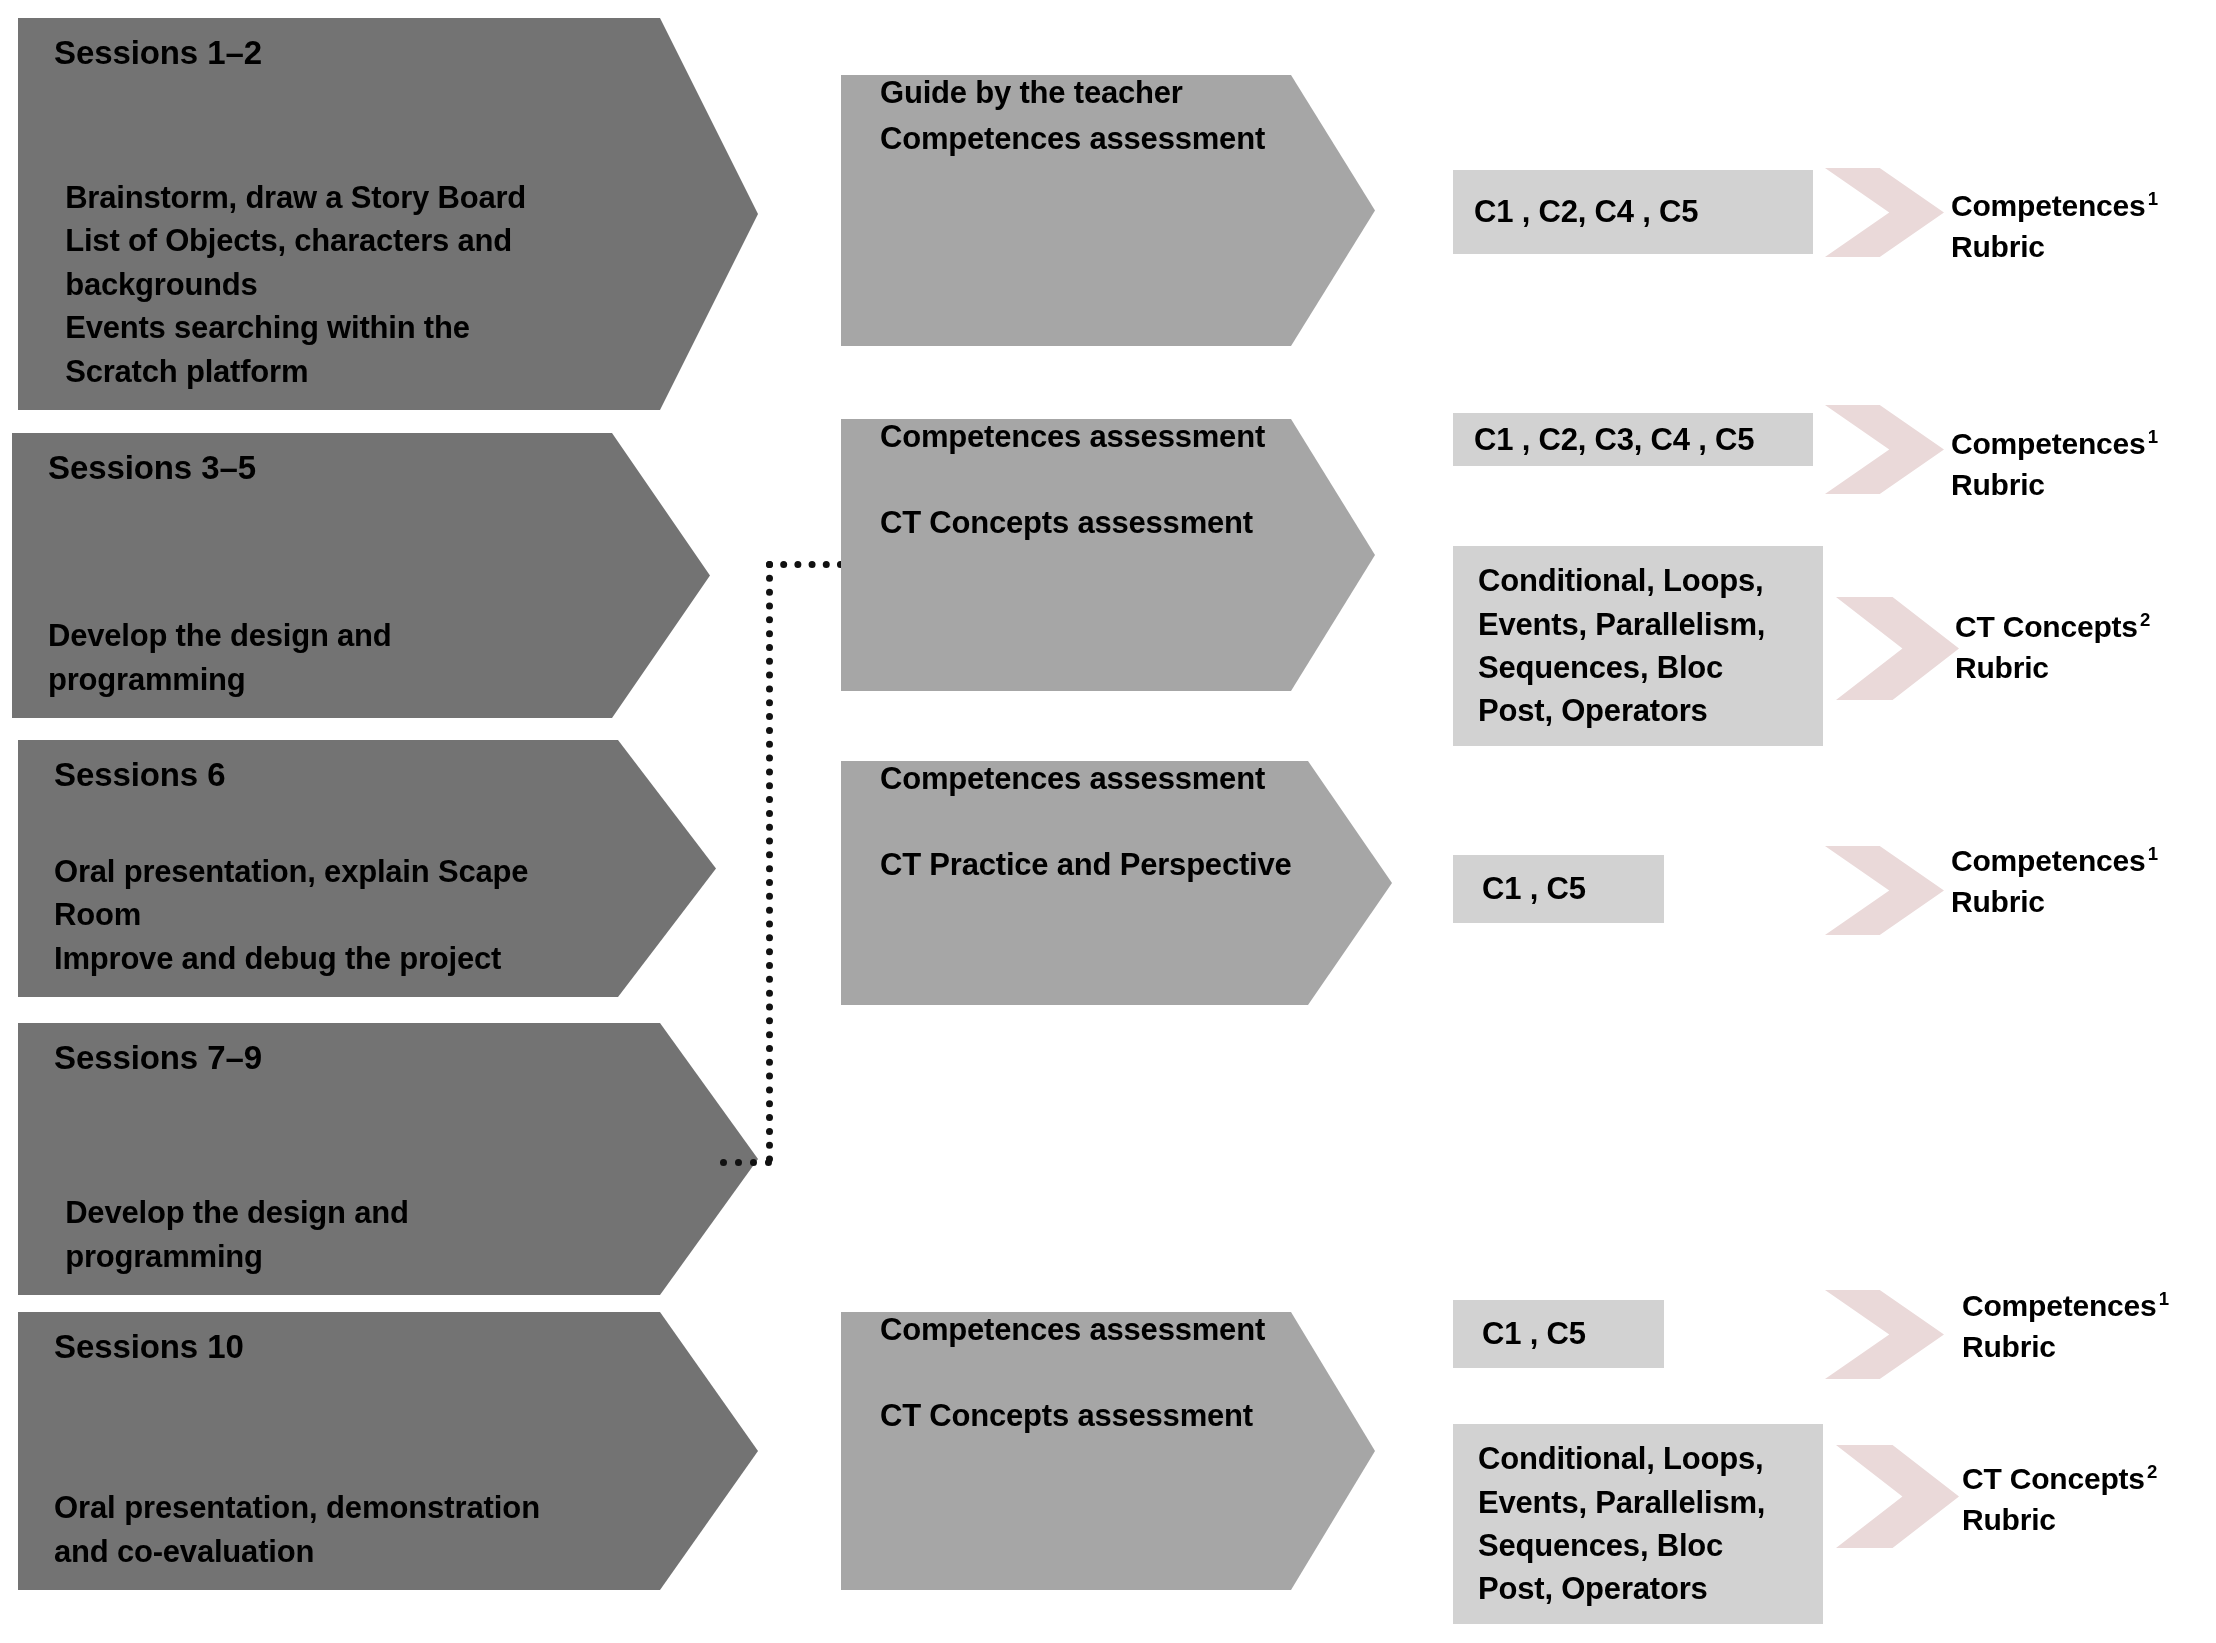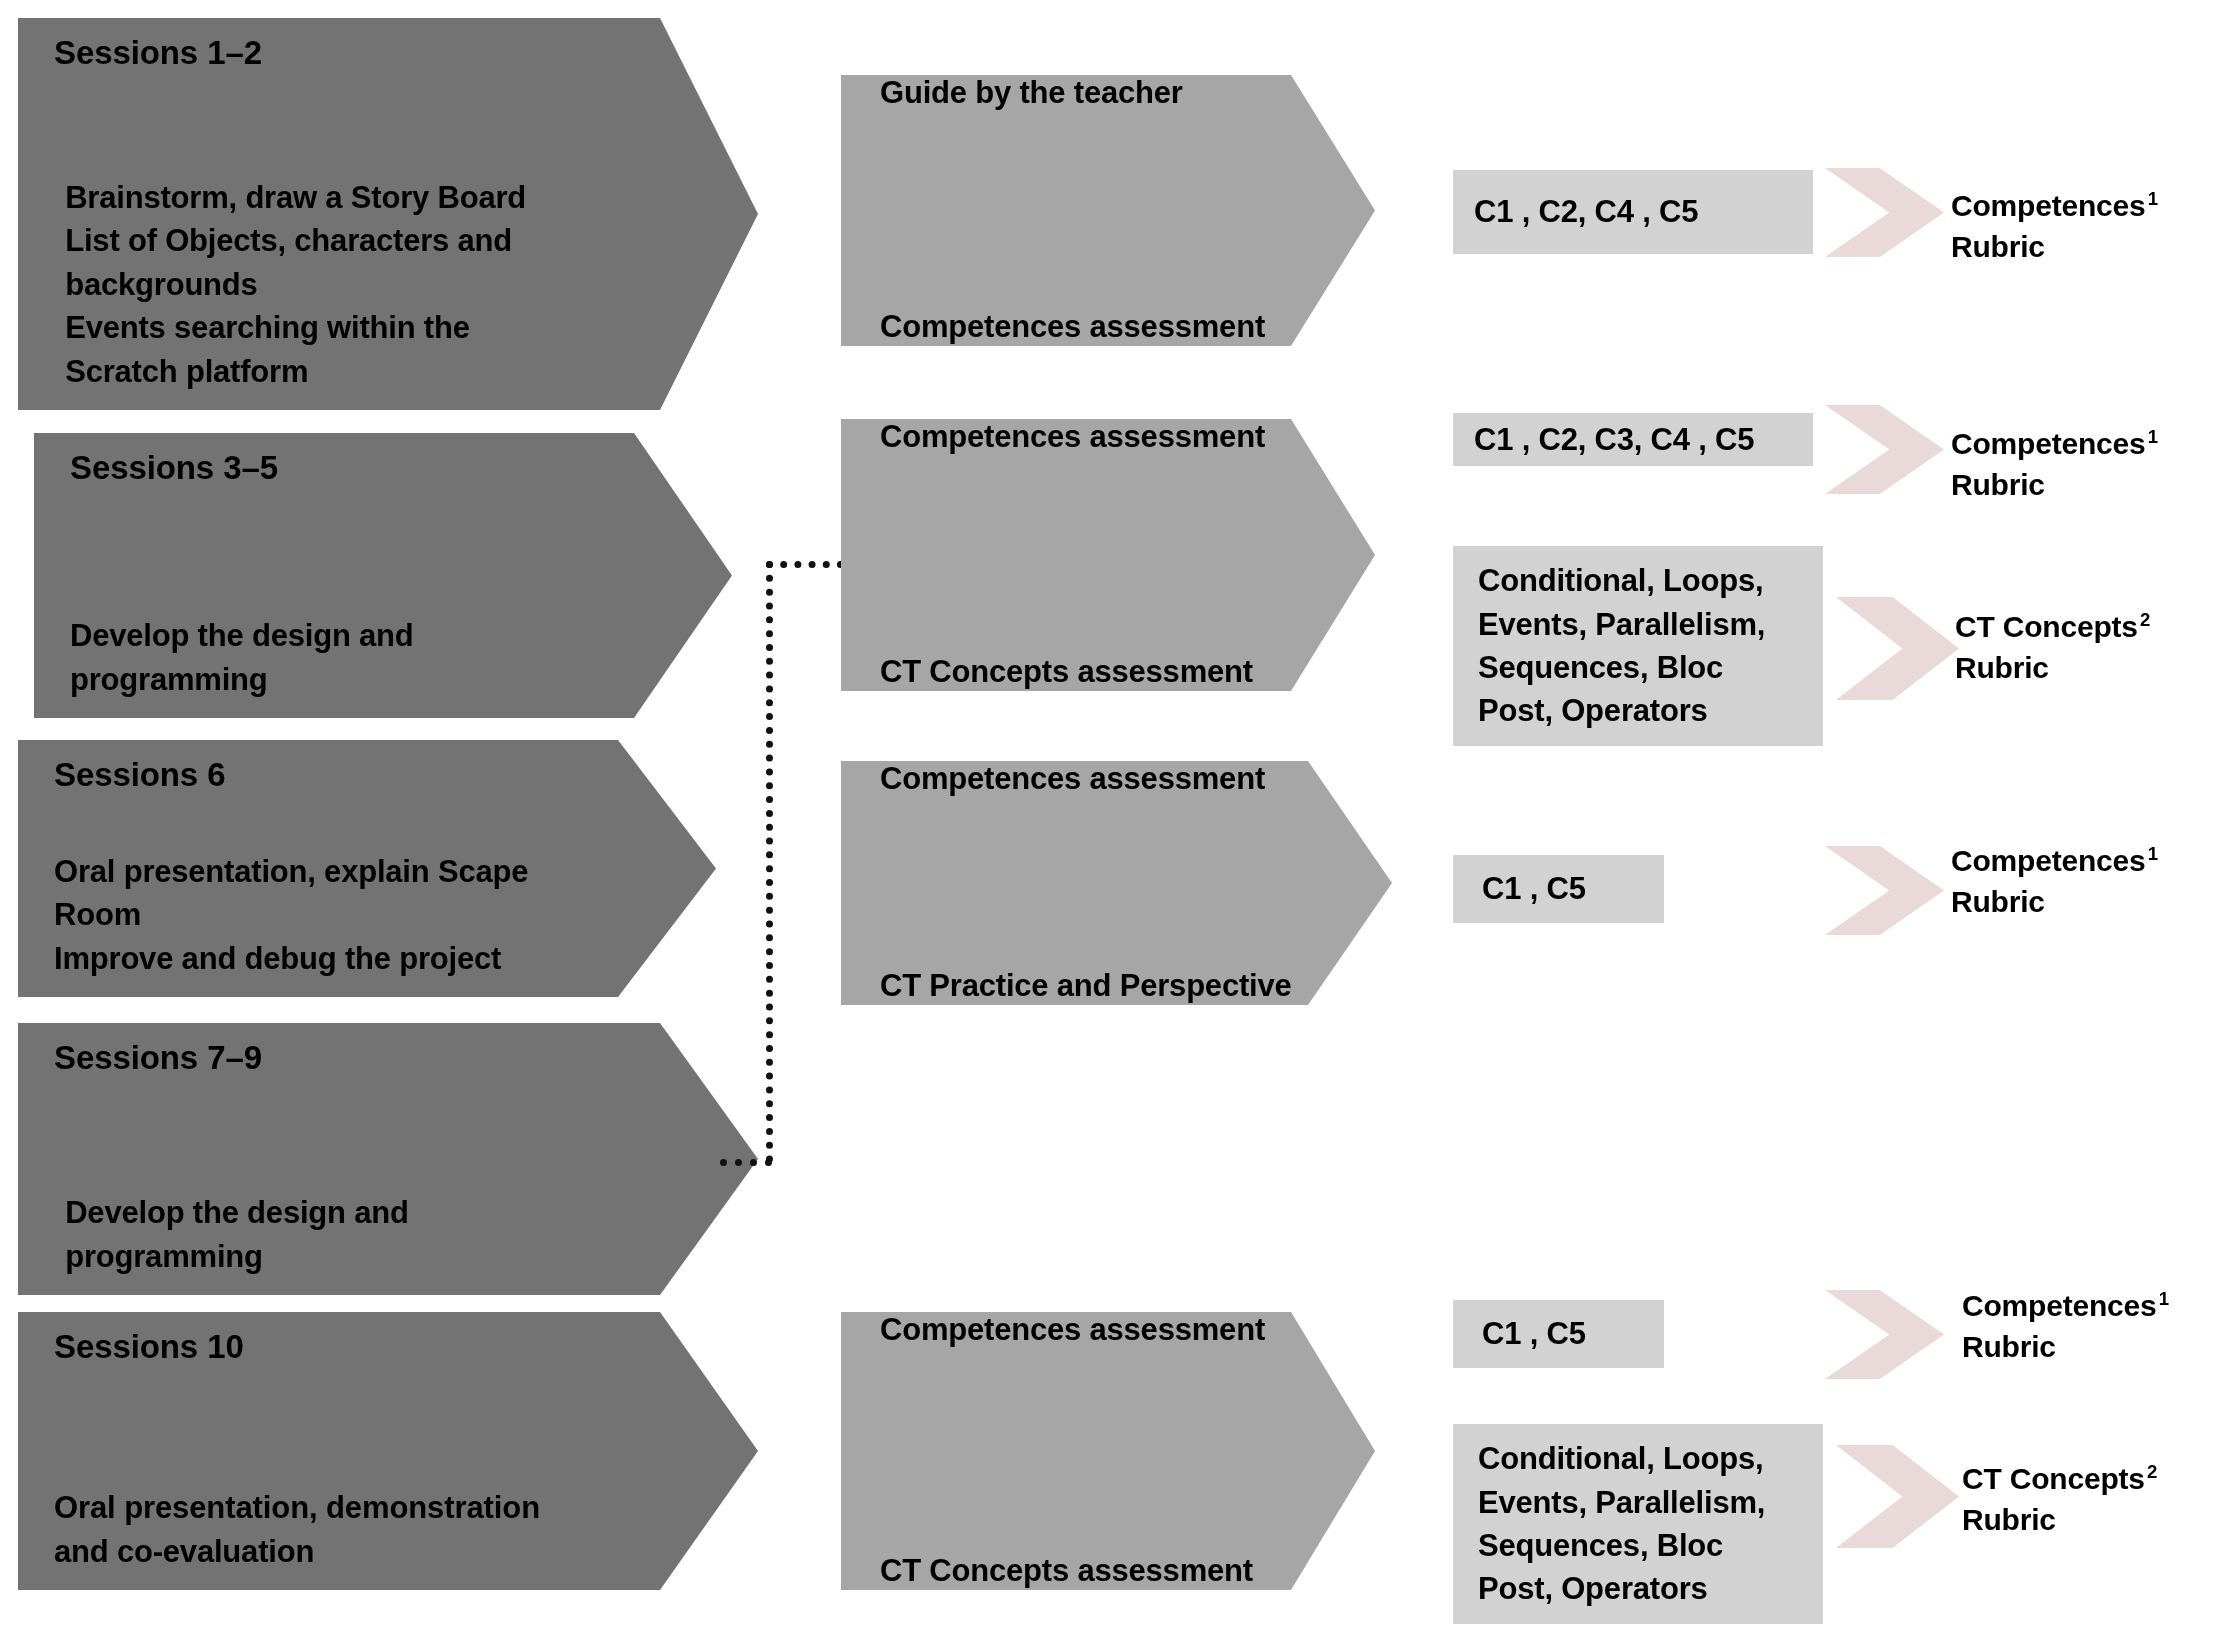--- a/index.html
+++ b/index.html
@@ -46,24 +46,23 @@
 
   .mid-arrow{
     position:absolute;
     background:#a6a6a6;
     box-sizing:border-box;
     -webkit-clip-path:polygon(0 0, calc(100% - 84px) 0, 100% 50%, calc(100% - 84px) 100%, 0 100%);
     clip-path:polygon(0 0, calc(100% - 84px) 0, 100% 50%, calc(100% - 84px) 100%, 0 100%);
     color:#000000;
     display:flex;
     flex-direction:column;
-    justify-content:space-between;
+    justify-content:flex-start;
     padding-left:39px;
     padding-right:91px;
-    gap:12px;
   }
   .mid-line{
     font-size:31px;
     font-weight:bold;
     line-height:1.18;
     letter-spacing:-0.2px;
     white-space:nowrap;
   }
   .mid-line + .mid-line{ margin-top:9.8px; }
   .mid-line.gap + .mid-line.gap{ margin-top:49px; }
@@ -128,21 +127,21 @@
     <div class="session-title">Sessions 1–2</div>
     <div class="session-body indent">
       <div>Brainstorm, draw a Story Board</div>
       <div>List of Objects, characters and</div>
       <div>backgrounds</div>
       <div>Events searching within the</div>
       <div>Scratch platform</div>
     </div>
   </div>
 
-  <div class="session-arrow" style="left:34px; top:433px; width:698px; height:285px;gap:36px;">
+  <div class="session-arrow" style="left:12px; top:433px; width:698px; height:285px;gap:36px;">
     <div class="session-title">Sessions 3–5</div>
     <div class="session-body">
       <div>Develop the design and</div>
       <div>programming</div>
     </div>
   </div>
 
   <div class="session-arrow" style="left:18px; top:740px; width:698px; height:257px;">
     <div class="session-title">Sessions 6</div>
     <div class="session-body">

